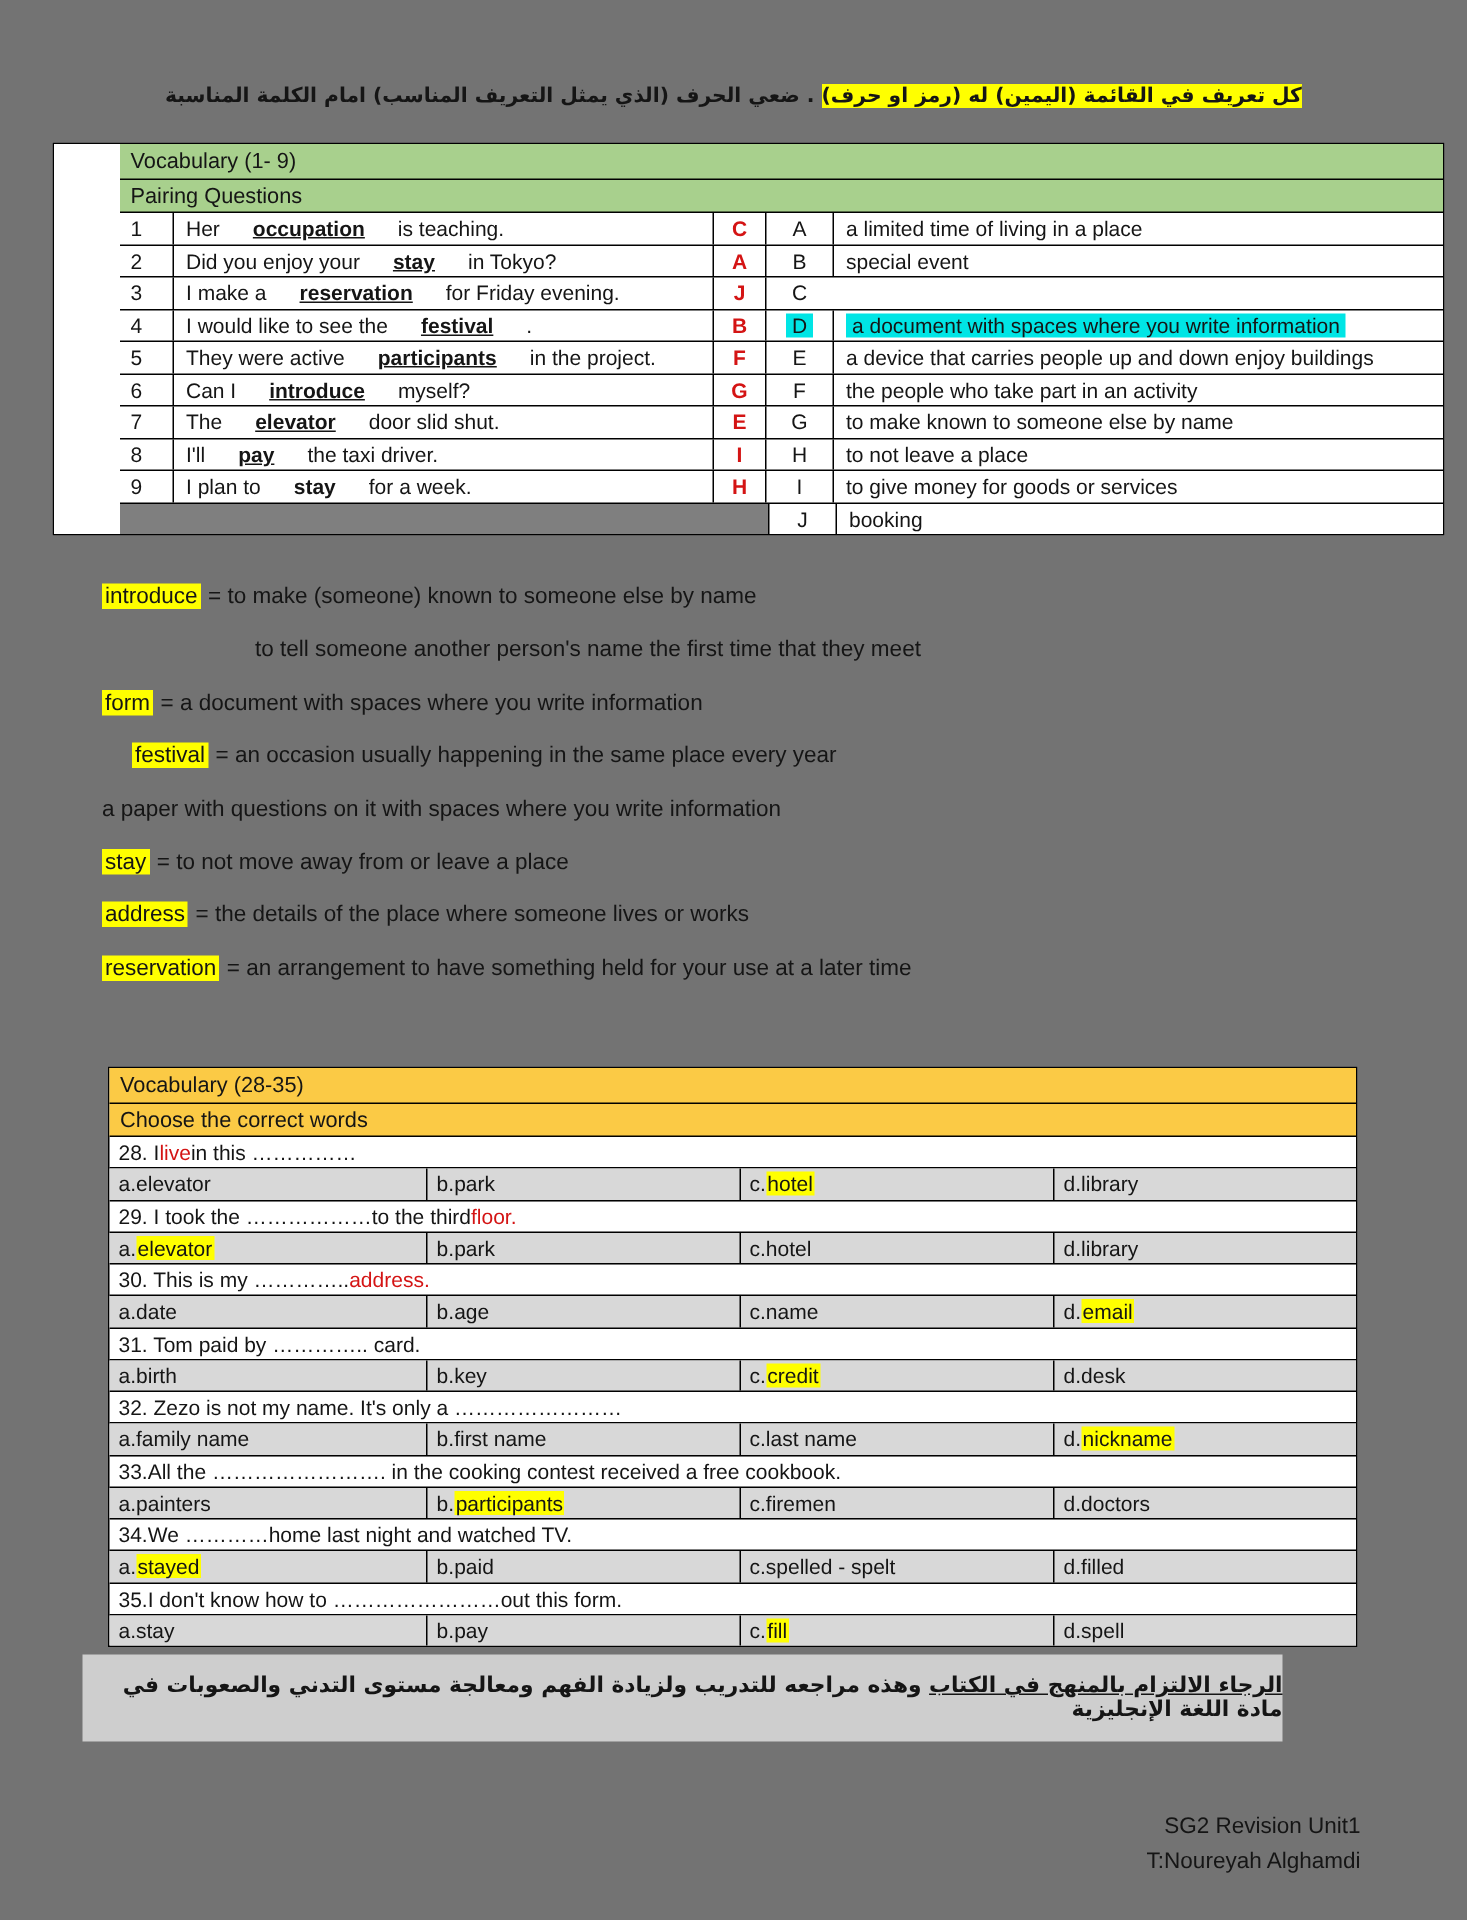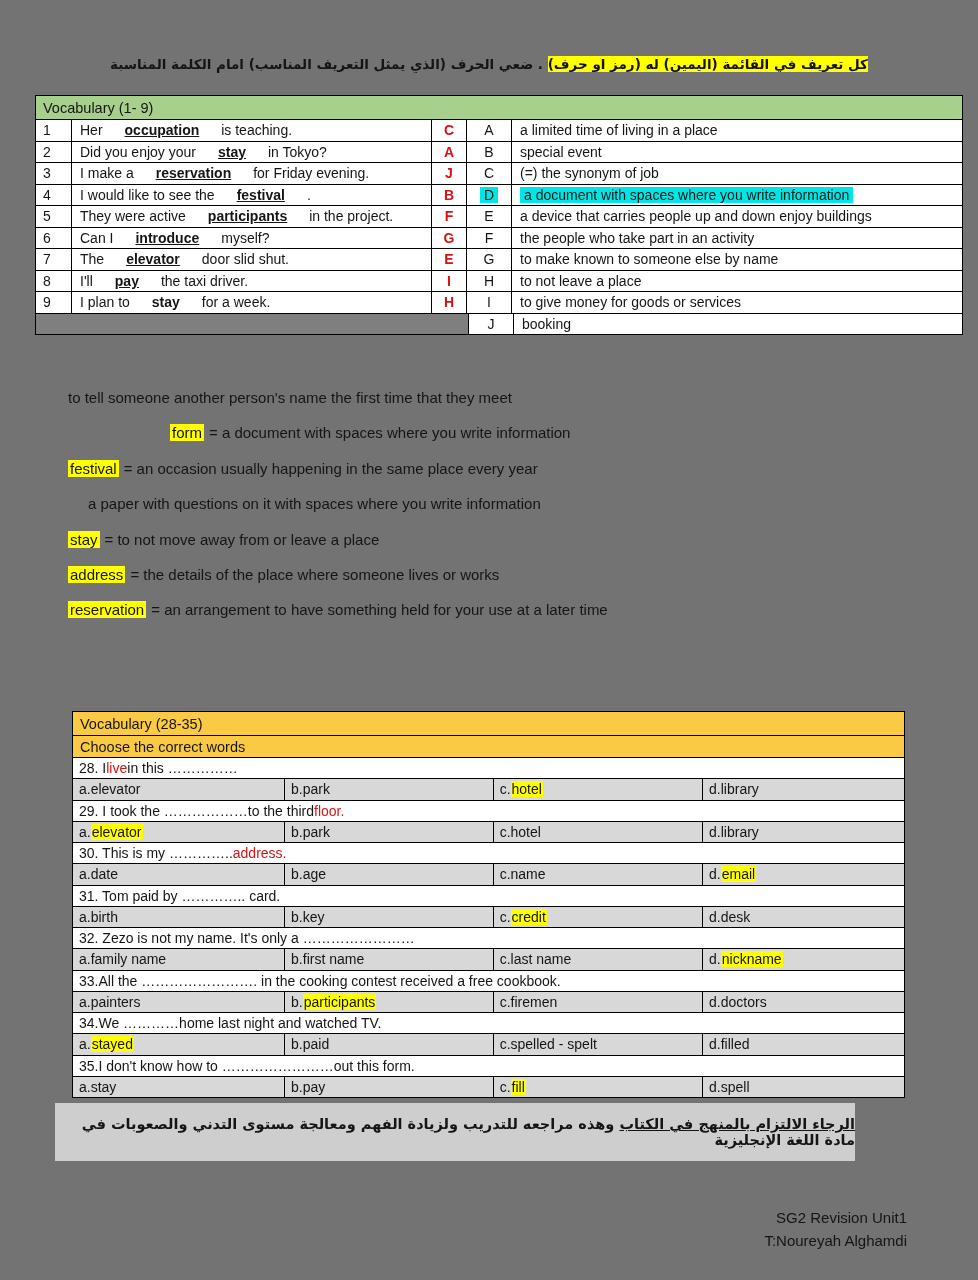--- a/index.html
+++ b/index.html
@@ -6,21 +6,21 @@
   .page{position:relative;width:978px;height:1280px;background:#737373;
         font-family:"Liberation Sans",sans-serif;color:#151515;overflow:hidden;}
 
   
   .instruction{position:absolute;top:56px;left:0;right:0;text-align:center;direction:rtl;
                font-family:"DejaVu Sans",sans-serif;font-weight:700;font-size:13.5px;}
   .hl-yellow{background:var(--yellow);}
 
   
   .ptable{position:absolute;left:35px;top:95px;width:928px;border:1px solid #000;
-          font-size:14px;box-sizing:border-box;background:#fff;}
+          font-size:14px;box-sizing:border-box;background:#fff;padding-left:44px;}
   .thead{height:23px;display:flex;align-items:center;padding-left:7px;
          border-bottom:1px solid #000;font-size:14.5px;}
   .thead.sub{height:21px;}
   .green{background:var(--green);}
   .gold{background:var(--gold);}
   .prow{display:flex;border-bottom:1px solid #000;height:20.5px;}
   .lastrow{border-bottom:none;}
   .pc{display:flex;align-items:center;border-left:1px solid #000;overflow:hidden;
       white-space:nowrap;box-sizing:border-box;}
   .prow .pc:first-child{border-left:none;}
@@ -75,20 +75,21 @@
 <body>
 
 <div class="page">
 
   <div class="instruction" dir="rtl">
     <span class="hl-yellow">كل تعريف في القائمة (اليمين) له (رمز او حرف)</span><span> . ضعي الحرف (الذي يمثل التعريف المناسب) امام الكلمة المناسبة</span>
   </div>
 
   <div class="ptable">
     <div class="thead green">Vocabulary  (1-  9)</div>
+    <div class="thead green sub">Pairing Questions</div>
     <div>
 
     <div class="prow">
           <div class="pc c-num">1</div>
           <div class="pc c-sent">
             <span>Her </span>
             <span class="kw und">occupation</span>
             <span> is teaching.</span>
           </div>
           <div class="pc c-ans">C</div>
@@ -117,23 +118,20 @@
         <div class="prow">
           <div class="pc c-num">3</div>
           <div class="pc c-sent">
             <span>I make a </span>
             <span class="kw und">reservation</span>
             <span> for Friday evening.</span>
           </div>
           <div class="pc c-ans">J</div>
           <div class="pc c-letter">
             <span>C</span>
-          </div>
-          <div class="pc c-def">
-            <span>(=) the synonym of job</span>
           </div>
         </div>
         <div class="prow">
           <div class="pc c-num">4</div>
           <div class="pc c-sent">
             <span>I would like to see the </span>
             <span class="kw und">festival</span>
             <span>.</span>
           </div>
           <div class="pc c-ans">B</div>
@@ -222,20 +220,21 @@
       </div>
     <div class="prow lastrow">
       <div class="pc c-gray"></div>
       <div class="pc c-letter">J</div>
       <div class="pc c-def">booking</div>
     </div>
   </div>
 
   <div class="defs">
 
+  <div class="def-line"><span class="term">introduce</span><span>= to make (someone) known to someone else by name</span></div>
       <div class="def-line"><span>to tell someone another person's name the first time that they meet</span></div>
       <div class="def-line"><span class="term">form</span><span>= a document with spaces where you write information</span></div>
       <div class="def-line"><span class="term">festival</span><span>= an occasion usually happening in the same place every year</span></div>
       <div class="def-line"><span>a paper with questions on it with spaces where you write information</span></div>
       <div class="def-line"><span class="term">stay</span><span>= to not move away from or leave a place</span></div>
       <div class="def-line"><span class="term">address</span><span>= the details of the place where someone lives or works</span></div>
       <div class="def-line"><span class="term">reservation</span><span>= an arrangement to have something held for your use at a later time</span></div>
     </div>
 
   <div class="mtable">

